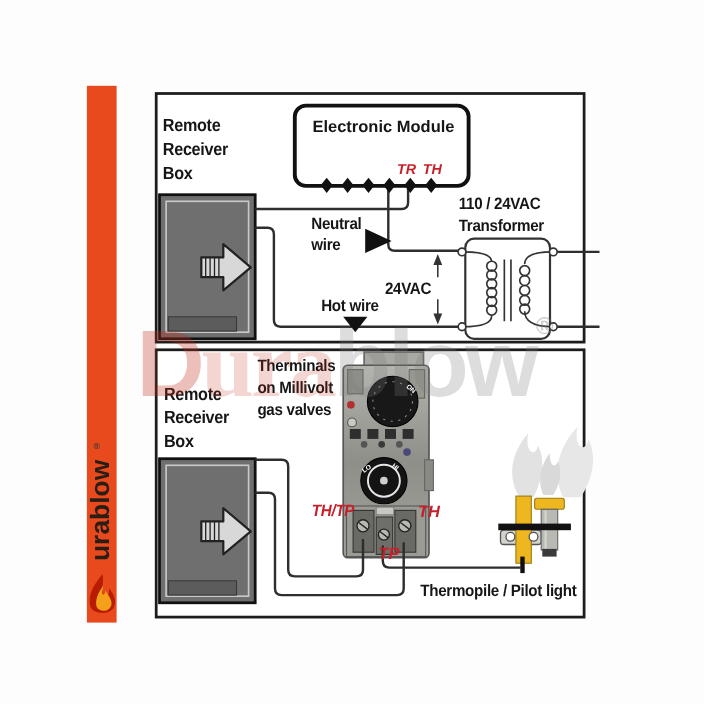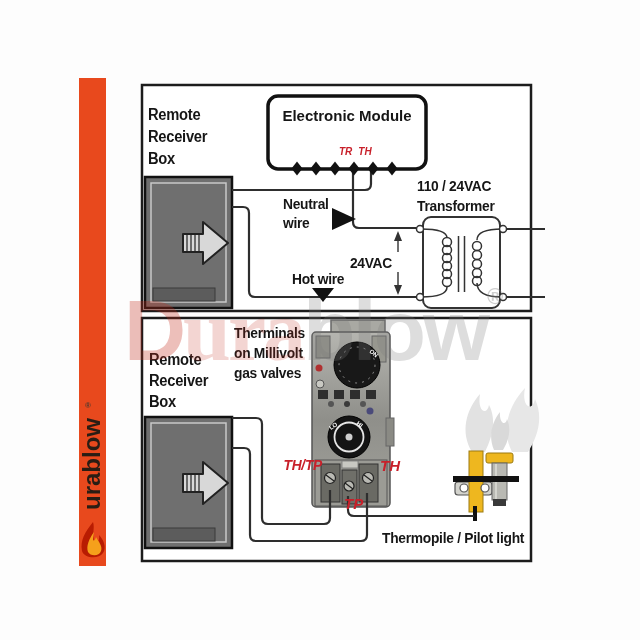--- a/index.html
+++ b/index.html
@@ -6,22 +6,22 @@
   #canvas{position:relative;width:640px;height:640px;background:#fdfdfd;overflow:hidden;
           font-family:"Liberation Sans",sans-serif;}
   #brand-bar{position:absolute;left:79px;top:78px;width:27px;height:488px;background:#e8491d;z-index:1;}
   #diagram-svg{position:absolute;left:0;top:0;width:640px;height:640px;z-index:2;}
   .lbl{position:absolute;z-index:3;font-weight:bold;color:#161616;white-space:nowrap;}
   .cond{transform:scaleX(.92);transform-origin:left top;letter-spacing:-.3px;}
   .condr{transform:scaleX(.92);transform-origin:right top;letter-spacing:-.3px;}
   .red{color:#c8202a;font-style:italic;}
   .sz15{font-size:15px;line-height:20px;}
   .sz16{font-size:16px;line-height:22px;}
-  .sz13{font-size:10px;}
-  .center{text-align:center;}
+  .sz13{font-size:13px;margin-left:22px;}
+  .center{text-align:left;padding-left:16px;}
   .right{text-align:right;}
   #brand-text{position:absolute;left:92px;top:464px;transform:translate(-50%,-50%) rotate(-90deg);
        font-weight:bold;font-size:24px;color:#2a1d14;letter-spacing:0px;z-index:3;}
   #brand-reg{position:absolute;left:85px;top:401px;font-size:8px;color:#4a3a30;z-index:3;font-weight:bold;}
   #watermark{position:absolute;left:124px;top:286px;z-index:6;font-weight:bold;font-size:86px;
        line-height:1;letter-spacing:-3px;pointer-events:none;white-space:nowrap;}
   #watermark .wm-red{color:rgba(196,44,28,.30);}
   #watermark .wm-red2{color:rgba(196,44,28,.20);font-family:Liberation Serif, serif;}
   #watermark .wm-gray{color:rgba(125,125,125,.26);}
   #watermark .wm-reg{font-size:22px;vertical-align:56px;color:rgba(125,125,125,.38);letter-spacing:0;}

